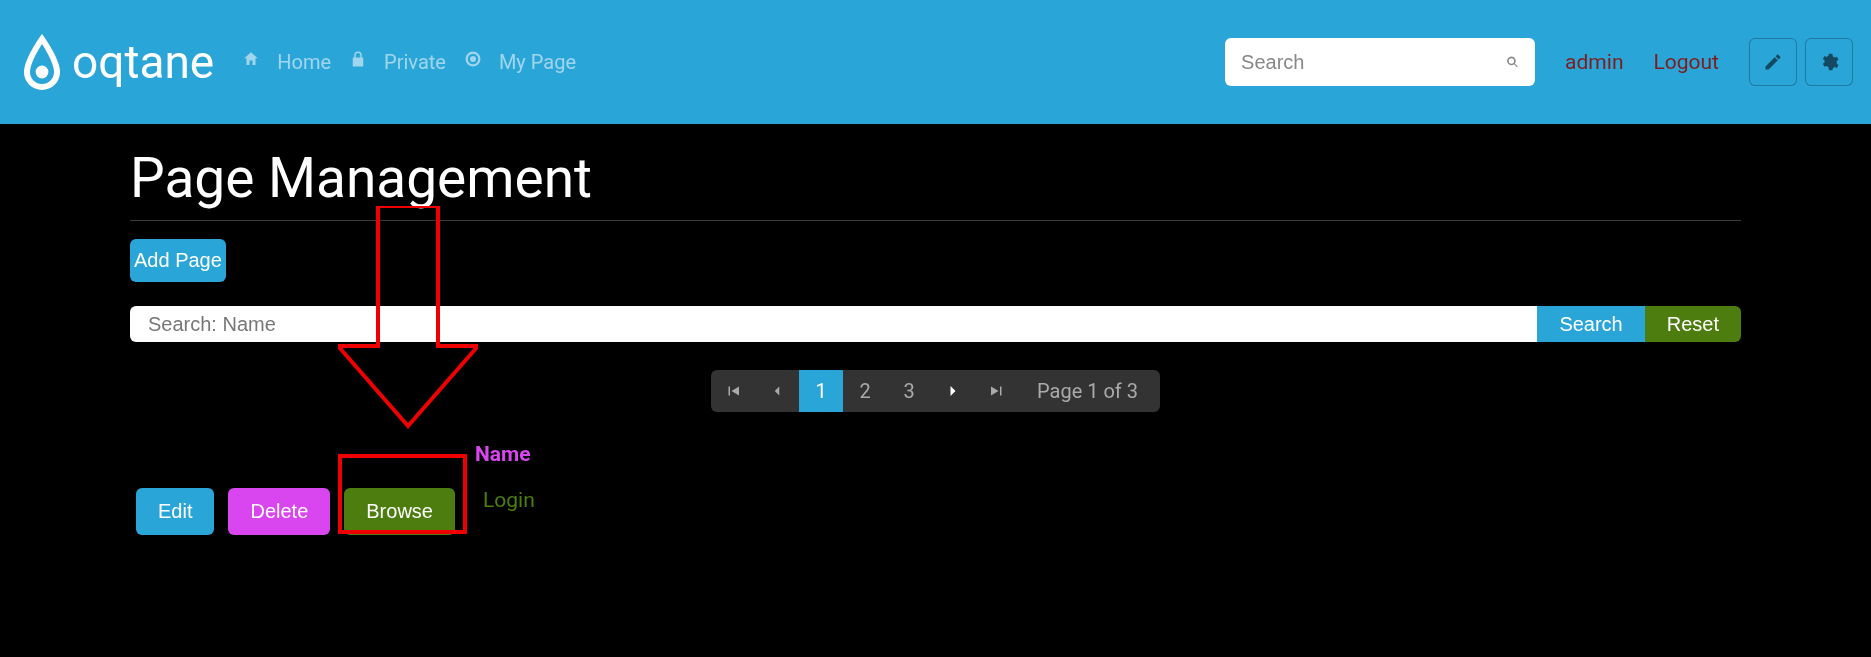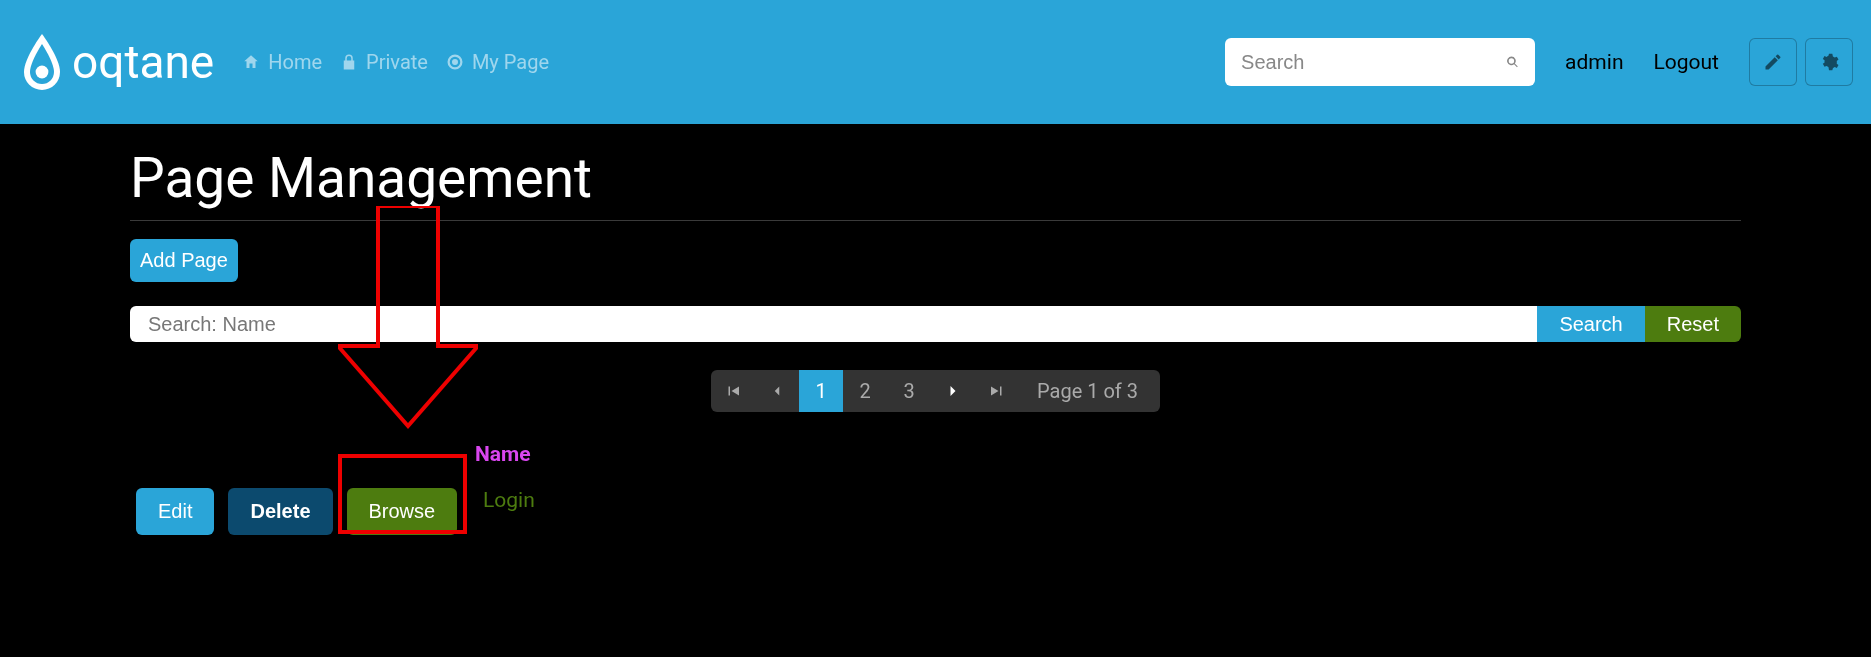--- a/index.html
+++ b/index.html
@@ -35,22 +35,22 @@
     font-weight: 400;
   }
   .nav {
     display: flex;
     align-items: center;
     gap: 18px;
     flex: 0 0 auto;
   }
   .nav-item {
     display: flex;
-    align-items: center;
-    gap: 8px;
+    align-items: flex-start;
+    gap: 17px;
     color: rgba(255,255,255,0.55);
     font-size: 20px;
     cursor: pointer;
   }
   .nav-item .icon { width: 18px; height: 18px; fill: rgba(255,255,255,0.55); }
   .header-right {
     margin-left: auto;
     display: flex;
     align-items: center;
     gap: 30px;
@@ -68,21 +68,21 @@
     border: none;
     outline: none;
     font-size: 20px;
     flex: 1;
     color: #333;
     background: transparent;
   }
   .search-bar input::placeholder { color: #888; }
   .search-bar .icon { width: 22px; height: 22px; fill: #888; }
   .user-link {
-    color: #000000;
+    color: #7f1d1d;
     font-size: 21px;
     cursor: pointer;
   }
   .icon-btn {
     width: 48px;
     height: 48px;
     border: 1px solid rgba(0,0,0,0.25);
     border-radius: 6px;
     background: #2aa5d8;
     display: flex;
@@ -103,27 +103,27 @@
     margin-bottom: 10px;
   }
   .divider {
     height: 1px;
     background: #3a3a3a;
     margin: 0 0 18px 0;
   }
   .btn {
     border: none;
     border-radius: 6px;
-    padding: 10px 10px;
+    padding: 10px 4px;
     font-size: 20px;
     cursor: pointer;
     color: #fff;
   }
   .btn-primary { background: #2aa5d8; }
-  .btn-danger { background: #0c4a6e; font-weight: bold; }
+  .btn-danger { background: #d946ef; }
   .btn-secondary { background: #4d7c0f; }
   .add-page-btn { margin-bottom: 24px; }
 
   .search-row {
     display: flex;
     height: 36px;
     margin-bottom: 28px;
     border-radius: 6px;
     overflow: hidden;
   }

